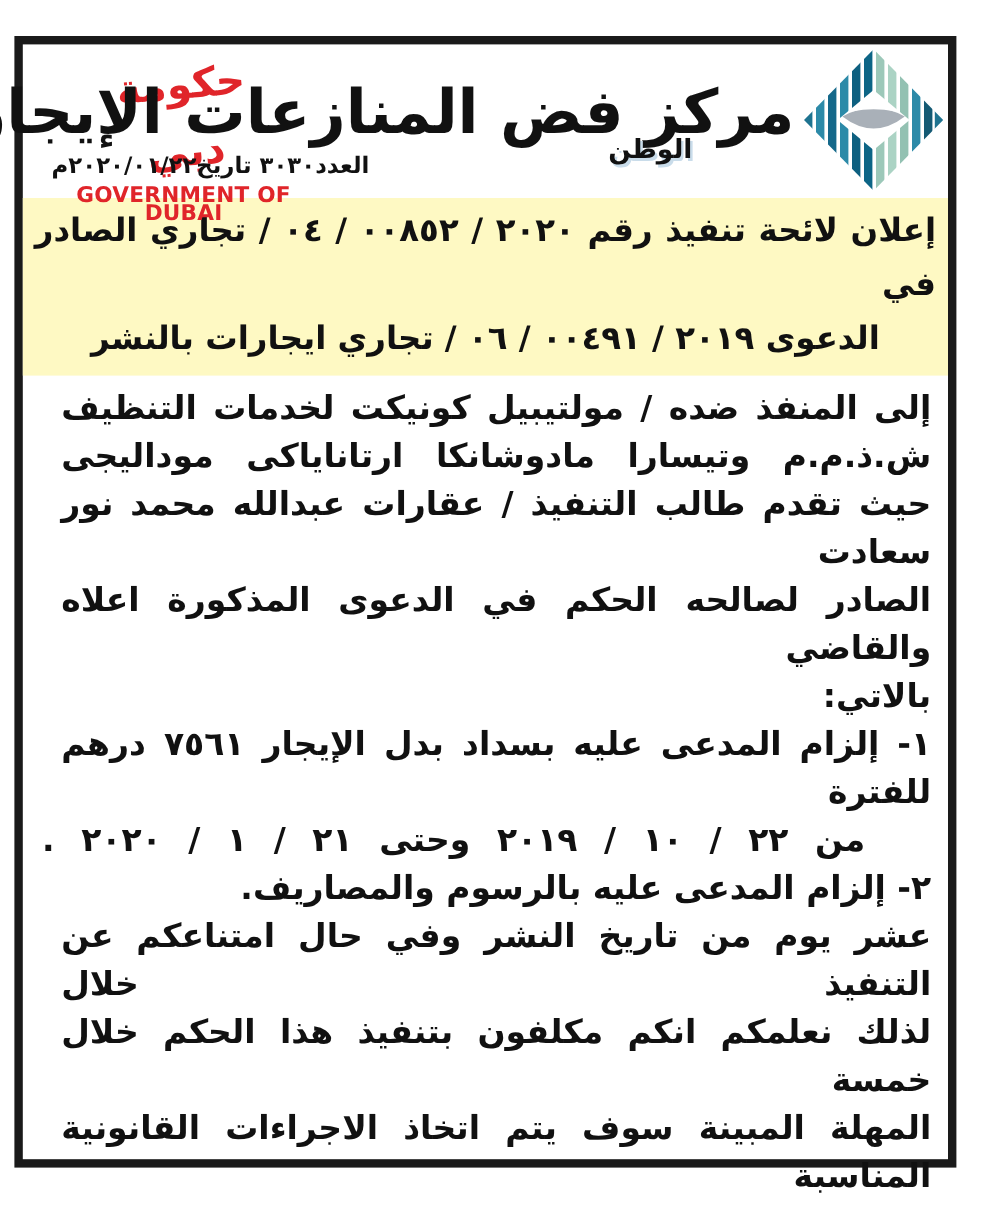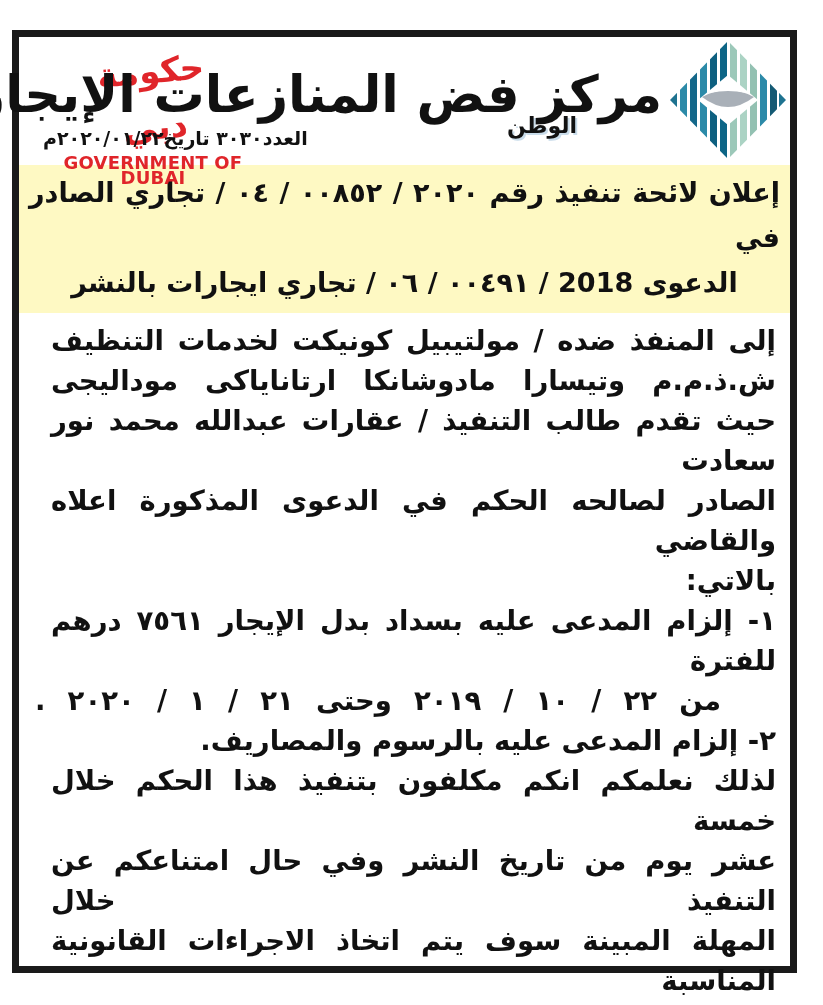--- a/index.html
+++ b/index.html
@@ -70,33 +70,33 @@
         <path d="M34 58 Q60 44 86 58 Q60 78 34 58 Z" fill="#a9b0b8"></path>
         <path d="M42 54 Q60 46 78 54 Q60 50 42 54 Z" fill="#ffffff"></path>
       </svg>
     </div>
 
     <div class="issue-line">العدد٣٠٣٠ تاريخ٢٠٢٠/٠١/٢٢م</div>
   </div>
 
   <div class="banner">
     <div class="banner-l1">إعلان لائحة تنفيذ رقم ٢٠٢٠ / ٠٠٨٥٢ / ٠٤ / تجاري الصادر في</div>
-    <div class="banner-l2">الدعوى 2018 / ٠٠٤٩١ / ٠٦ / تجاري ايجارات بالنشر</div>
+    <div class="banner-l2">الدعوى ٢٠١٩ / ٠٠٤٩١ / ٠٦ / تجاري ايجارات بالنشر</div>
   </div>
 
   <div class="body-text">
     <div id="lines-container">
         <div class="bline justify">إلى المنفذ ضده / مولتيبيل كونيكت لخدمات التنظيف</div>
         <div class="bline justify">ش.ذ.م.م وتيسارا مادوشانكا ارتاناياكى موداليجى</div>
         <div class="bline justify">حيث تقدم طالب التنفيذ / عقارات عبدالله محمد نور سعادت</div>
         <div class="bline justify">الصادر لصالحه الحكم في الدعوى المذكورة اعلاه والقاضي</div>
         <div class="bline right">بالاتي:</div>
         <div class="bline justify">١- إلزام المدعى عليه بسداد بدل الإيجار ٧٥٦١ درهم للفترة</div>
         <div class="bline indent-justify">من ٢٢ / ١٠ / ٢٠١٩ وحتى ٢١ / ١ / ٢٠٢٠ .</div>
         <div class="bline right">٢- إلزام المدعى عليه بالرسوم والمصاريف.</div>
+        <div class="bline justify">عشر يوم من تاريخ النشر وفي حال امتناعكم عن التنفيذ خلال</div>
         <div class="bline justify">لذلك نعلمكم انكم مكلفون بتنفيذ هذا الحكم خلال خمسة</div>
-        <div class="bline justify">عشر يوم من تاريخ النشر وفي حال امتناعكم عن التنفيذ خلال</div>
         <div class="bline justify">المهلة المبينة سوف يتم اتخاذ الاجراءات القانونية المناسبة</div>
       </div>
 
   </div>
 
 </div>
 
 </body></html>

